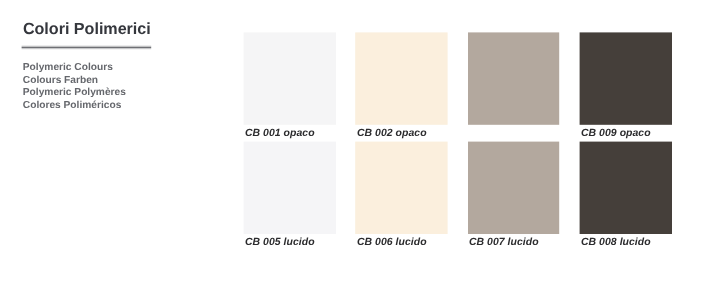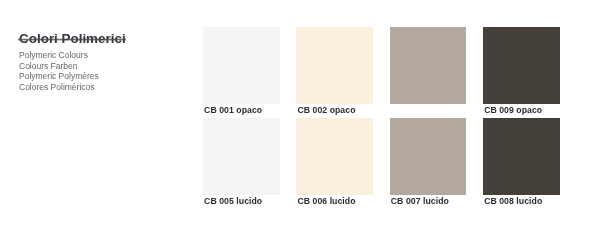--- a/index.html
+++ b/index.html
@@ -26,21 +26,21 @@
   .swatch-label {
     -webkit-font-smoothing: antialiased;
     -moz-osx-font-smoothing: grayscale;
     transform: translateZ(0);
   }
 
   
   .heading-block {
     position: absolute;
     left: 19.1px;
-    top: 31px;
+    top: 16px;
   }
   .page-title {
     font-size: 13.45px;
     font-weight: bold;
     color: #35373d;
     letter-spacing: -0.015px;
     line-height: 15px;
     margin: 0;
     white-space: nowrap;
   }
@@ -64,21 +64,21 @@
   .title-rule .r2 { top: 1px; background: rgba(70,72,78,0.78); }
   .title-rule .r3 { top: 2px; background: rgba(70,72,78,0.30); }
 
   .subtitle-block {
     position: absolute;
     left: 19px;
     top: 50.3px;
   }
   .subtitle-line {
     font-size: 8.5px;
-    font-weight: normal;
+    font-weight: bold;
     color: #65676c;
     line-height: 10.55px;
     white-space: nowrap;
     letter-spacing: -0.005px;
   }
 
   
   .grid {
     position: absolute;
     left: 202.9px;
@@ -95,20 +95,21 @@
   .swatch-label {
     position: absolute;
     left: 1.2px;
     top: 78.1px;
     font-size: 8.7px;
     font-weight: bold;
     color: #2b2b2d;
     line-height: 11px;
     white-space: nowrap;
     letter-spacing: 0.05px;
+    font-style: italic;
   }
 </style>
 </head>
 <body>
 
 <div id="page">
 
   <div class="heading-block">
     <div class="page-title">Colori Polimerici</div>
   </div>

